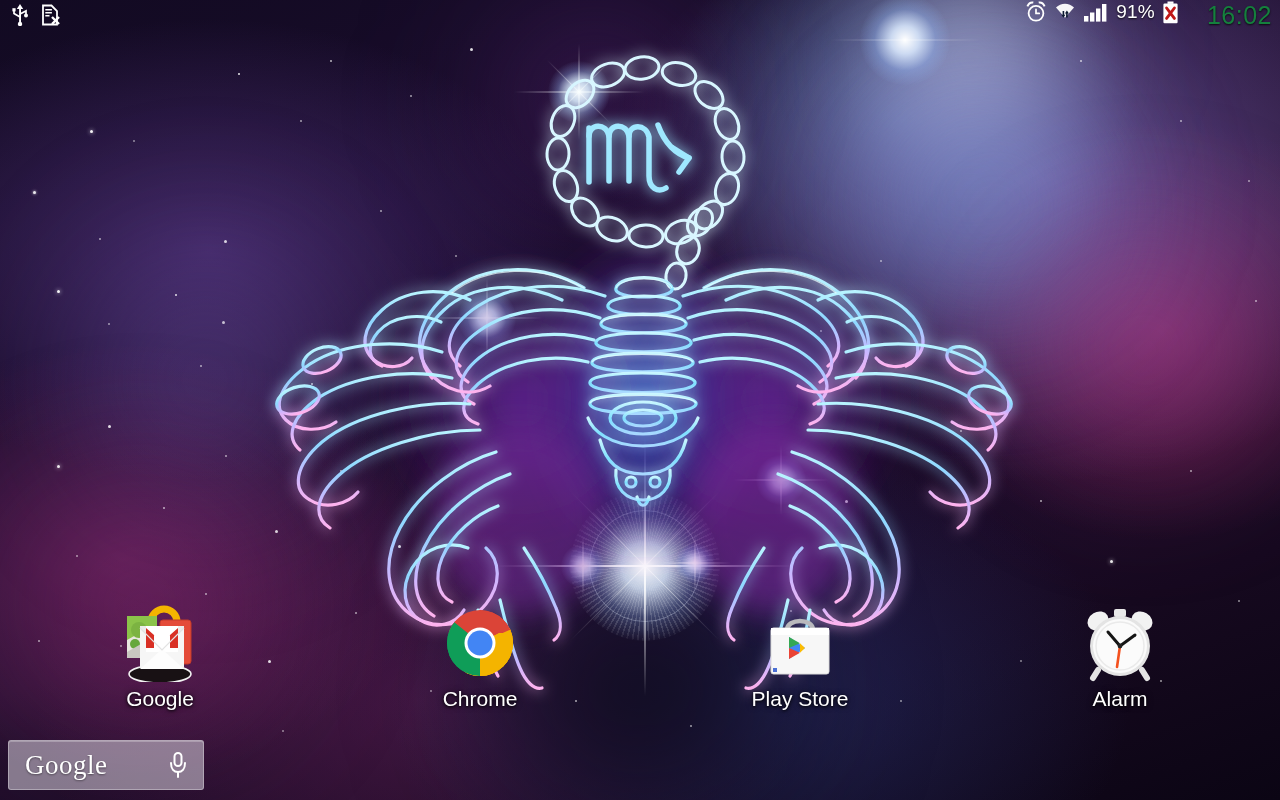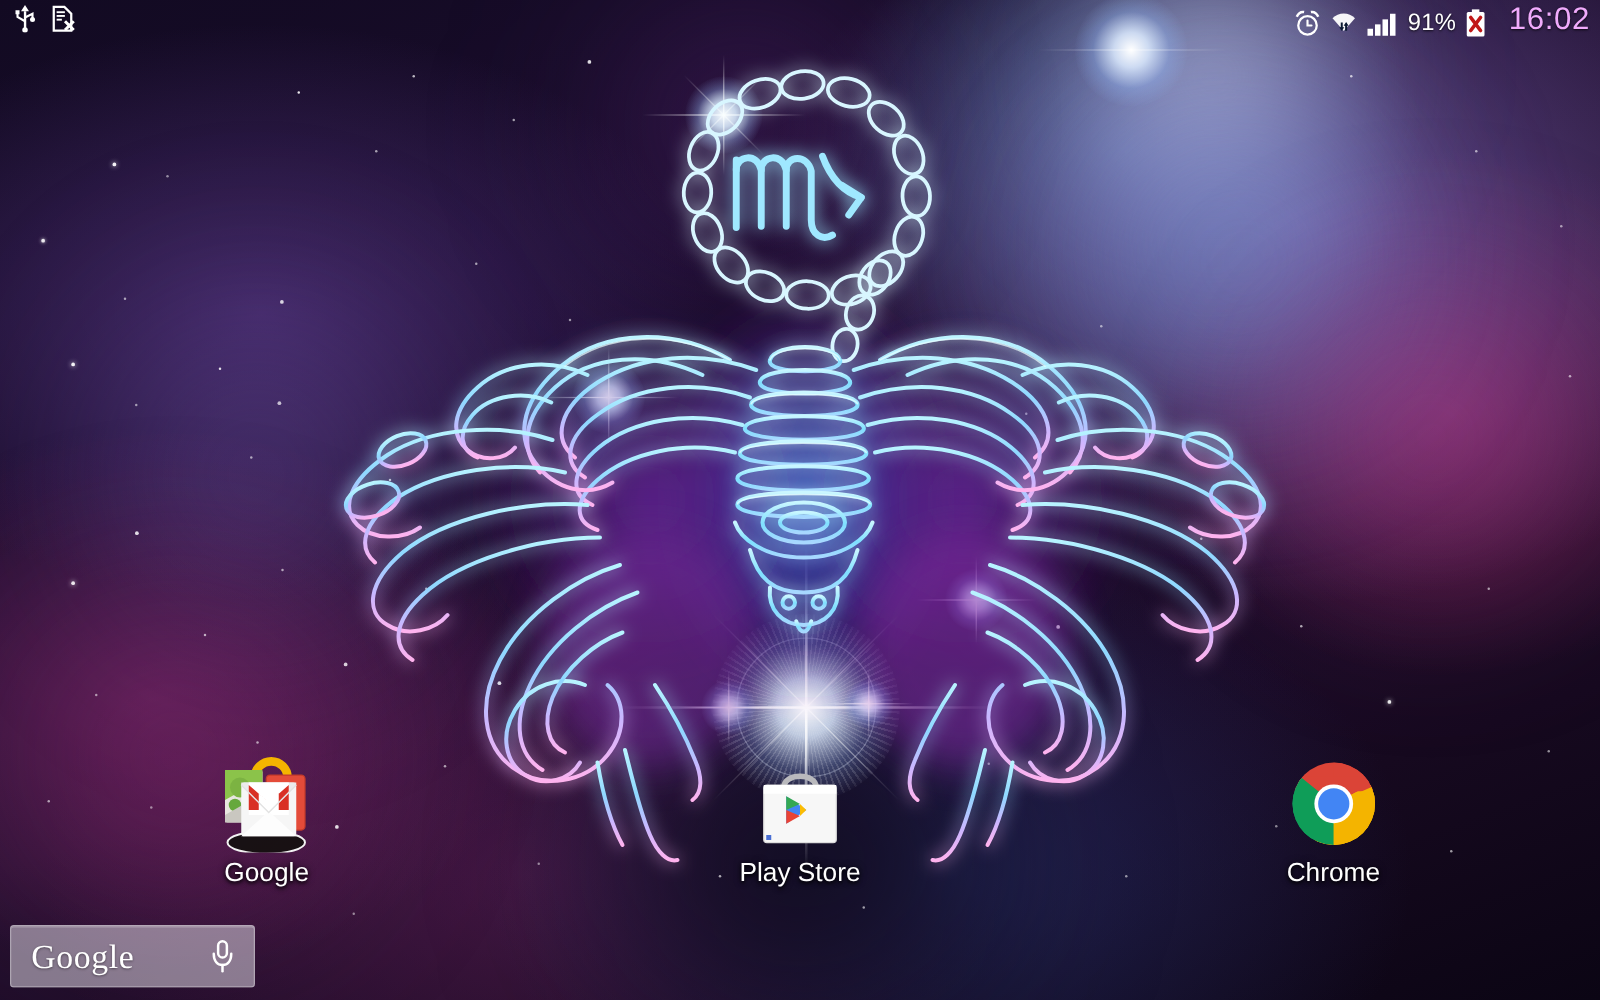--- a/index.html
+++ b/index.html
@@ -30,27 +30,27 @@
 
   
   #zodiac { position:absolute; left:0; top:0; width:1280px; height:800px; }
 
   
   #statusbar {
     position:absolute; left:0; top:0; width:1280px; height:30px;
     display:flex; align-items:center; justify-content:space-between;
     padding:0 8px 0 10px; z-index:40;
   }
-  .sb-left, .sb-right { display:flex; align-items:flex-end; }
+  .sb-left, .sb-right { display:flex; align-items:flex-start; }
   .sb-left { gap:10px; }
   .sb-right { gap:7px; }
   .sb-ico { display:block; }
   .sb-text { color:#fff; font-size:19px; letter-spacing:.2px;
              text-shadow:0 1px 2px rgba(0,0,0,.8); }
-  .sb-clock { color:#f0abfc; font-size:25px; letter-spacing:.5px; margin-left:11px;
+  .sb-clock { color:#15803d; font-size:25px; letter-spacing:.5px; margin-left:21px;
               text-shadow:0 1px 2px rgba(0,0,0,.8); }
 
   
   #approw {
     position:absolute; left:0; top:604px; width:1280px; height:120px;
     display:flex; z-index:30;
   }
   .app { flex:1 1 0; display:flex; flex-direction:column; align-items:center;
          justify-content:flex-start; cursor:pointer; }
   .app-ico { width:78px; height:78px; position:relative; }
@@ -487,40 +487,20 @@
             <path d="M19 24 L41 46 L63 24" fill="none" stroke="#e3e3e3" stroke-width="1.2"></path>
           </g>
         </svg>
       </div>
       <div class="app-label">Google</div>
     </div>
 
     <div class="app">
       <div class="app-ico">
         <svg width="78" height="78" viewBox="0 0 78 78">
-          <path d="M26 26 C26 14, 52 14, 52 26" fill="none" stroke="#b9b9bd" stroke-width="4.5"></path>
-          <rect x="10" y="24" width="58" height="46" rx="2.5" fill="#f7f7f7"></rect>
-          <rect x="10" y="24" width="58" height="46" rx="2.5" fill="none" stroke="#dcdcdc" stroke-width="1"></rect>
-          <path d="M10 24 h58 v7 H10 Z" fill="#ffffff"></path>
-          <g transform="translate(28,33)">
-            <path d="M0 0 L16 11 L0 22 Z" fill="#4285f4"></path>
-            <path d="M0 0 L16 11 L0 22 Z" fill="none"></path>
-            <path d="M0 0 L11 6.2 L0 11 Z" fill="#34a853"></path>
-            <path d="M0 11 L11 15.8 L0 22 Z" fill="#ea4335"></path>
-            <path d="M11 6.2 L16 11 L11 15.8 Z" fill="#fbbc04"></path>
-          </g>
-          <rect x="12" y="64" width="4" height="4" fill="#4a6fd4"></rect>
-        </svg>
-      </div>
-      <div class="app-label">Play Store</div>
-    </div>
-
-    <div class="app">
-      <div class="app-ico">
-        <svg width="78" height="78" viewBox="0 0 78 78">
           <defs>
             <clipPath id="cc">
                 <circle cx="39" cy="39" r="33"></circle>
               </clipPath>
           </defs>
           <g clip-path="url(#cc)">
             <path d="M39 39 L6 20 A33 33 0 0 1 72 20 L39 39 Z" fill="#db4437"></path>
             <path d="M39 6 A33 33 0 0 1 72 39 L39 39 Z" fill="#db4437"></path>
             <path d="M12 17 L39 39 L22 70 A33 33 0 0 1 12 17 Z" fill="#0f9d58"></path>
             <path d="M39 39 L22 70 A33 33 0 0 0 72 22 L39 39 Z" fill="#f4b400"></path>
@@ -529,22 +509,61 @@
             <path d="M39 39 L39 72 A33 33 0 0 1 13 18 Z" fill="#0f9d58"></path>
             <path d="M39 39 L39 72 A33 33 0 0 0 73 24 Z" fill="#f4b400"></path>
           </g>
           <circle cx="39" cy="39" r="15.5" fill="#fff"></circle>
           <circle cx="39" cy="39" r="12.5" fill="#4285f4"></circle>
         </svg>
       </div>
       <div class="app-label">Chrome</div>
     </div>
 
-
-
+    <div class="app">
+      <div class="app-ico">
+        <svg width="78" height="78" viewBox="0 0 78 78">
+          <path d="M26 26 C26 14, 52 14, 52 26" fill="none" stroke="#b9b9bd" stroke-width="4.5"></path>
+          <rect x="10" y="24" width="58" height="46" rx="2.5" fill="#f7f7f7"></rect>
+          <rect x="10" y="24" width="58" height="46" rx="2.5" fill="none" stroke="#dcdcdc" stroke-width="1"></rect>
+          <path d="M10 24 h58 v7 H10 Z" fill="#ffffff"></path>
+          <g transform="translate(28,33)">
+            <path d="M0 0 L16 11 L0 22 Z" fill="#4285f4"></path>
+            <path d="M0 0 L16 11 L0 22 Z" fill="none"></path>
+            <path d="M0 0 L11 6.2 L0 11 Z" fill="#34a853"></path>
+            <path d="M0 11 L11 15.8 L0 22 Z" fill="#ea4335"></path>
+            <path d="M11 6.2 L16 11 L11 15.8 Z" fill="#fbbc04"></path>
+          </g>
+          <rect x="12" y="64" width="4" height="4" fill="#4a6fd4"></rect>
+        </svg>
+      </div>
+      <div class="app-label">Play Store</div>
+    </div>
+
+
+
+    <div class="app">
+      <div class="app-ico">
+        <svg width="78" height="78" viewBox="0 0 78 78">
+          <ellipse cx="17" cy="17" rx="11" ry="9" fill="#f2f2f2" transform="rotate(-30 17 17)"></ellipse>
+          <ellipse cx="61" cy="17" rx="11" ry="9" fill="#f2f2f2" transform="rotate(30 61 17)"></ellipse>
+          <rect x="33" y="5" width="12" height="8" rx="2" fill="#e9e9e9"></rect>
+          <circle cx="39" cy="42" r="30" fill="#e4e4e4"></circle>
+          <circle cx="39" cy="42" r="27" fill="#fbfbfb"></circle>
+          <circle cx="39" cy="42" r="24" fill="none" stroke="#eaeaea" stroke-width="1.5"></circle>
+          <path d="M39 42 L54 31" stroke="#151515" stroke-width="3" stroke-linecap="round"></path>
+          <path d="M39 42 L27 28" stroke="#151515" stroke-width="3" stroke-linecap="round"></path>
+          <path d="M39 42 L36 63" stroke="#f4511e" stroke-width="2.6" stroke-linecap="round"></path>
+          <circle cx="39" cy="42" r="2.4" fill="#222"></circle>
+          <path d="M17 66 L12 74" stroke="#e4e4e4" stroke-width="6" stroke-linecap="round"></path>
+          <path d="M61 66 L66 74" stroke="#e4e4e4" stroke-width="6" stroke-linecap="round"></path>
+        </svg>
+      </div>
+      <div class="app-label">Alarm</div>
+    </div>
   </div>
 
   <div id="searchbar">
     <span class="gtext">Google</span>
     <svg width="22" height="30" viewBox="0 0 22 30">
       <rect x="7.5" y="3" width="7" height="13" rx="3.5" fill="none" stroke="#fff" stroke-width="2"></rect>
       <path d="M4 13 C4 19, 7 22, 11 22 C15 22, 18 19, 18 13" fill="none" stroke="#fff" stroke-width="2" stroke-linecap="round"></path>
       <path d="M11 22 v5" stroke="#fff" stroke-width="2" stroke-linecap="round"></path>
     </svg>
   </div>

